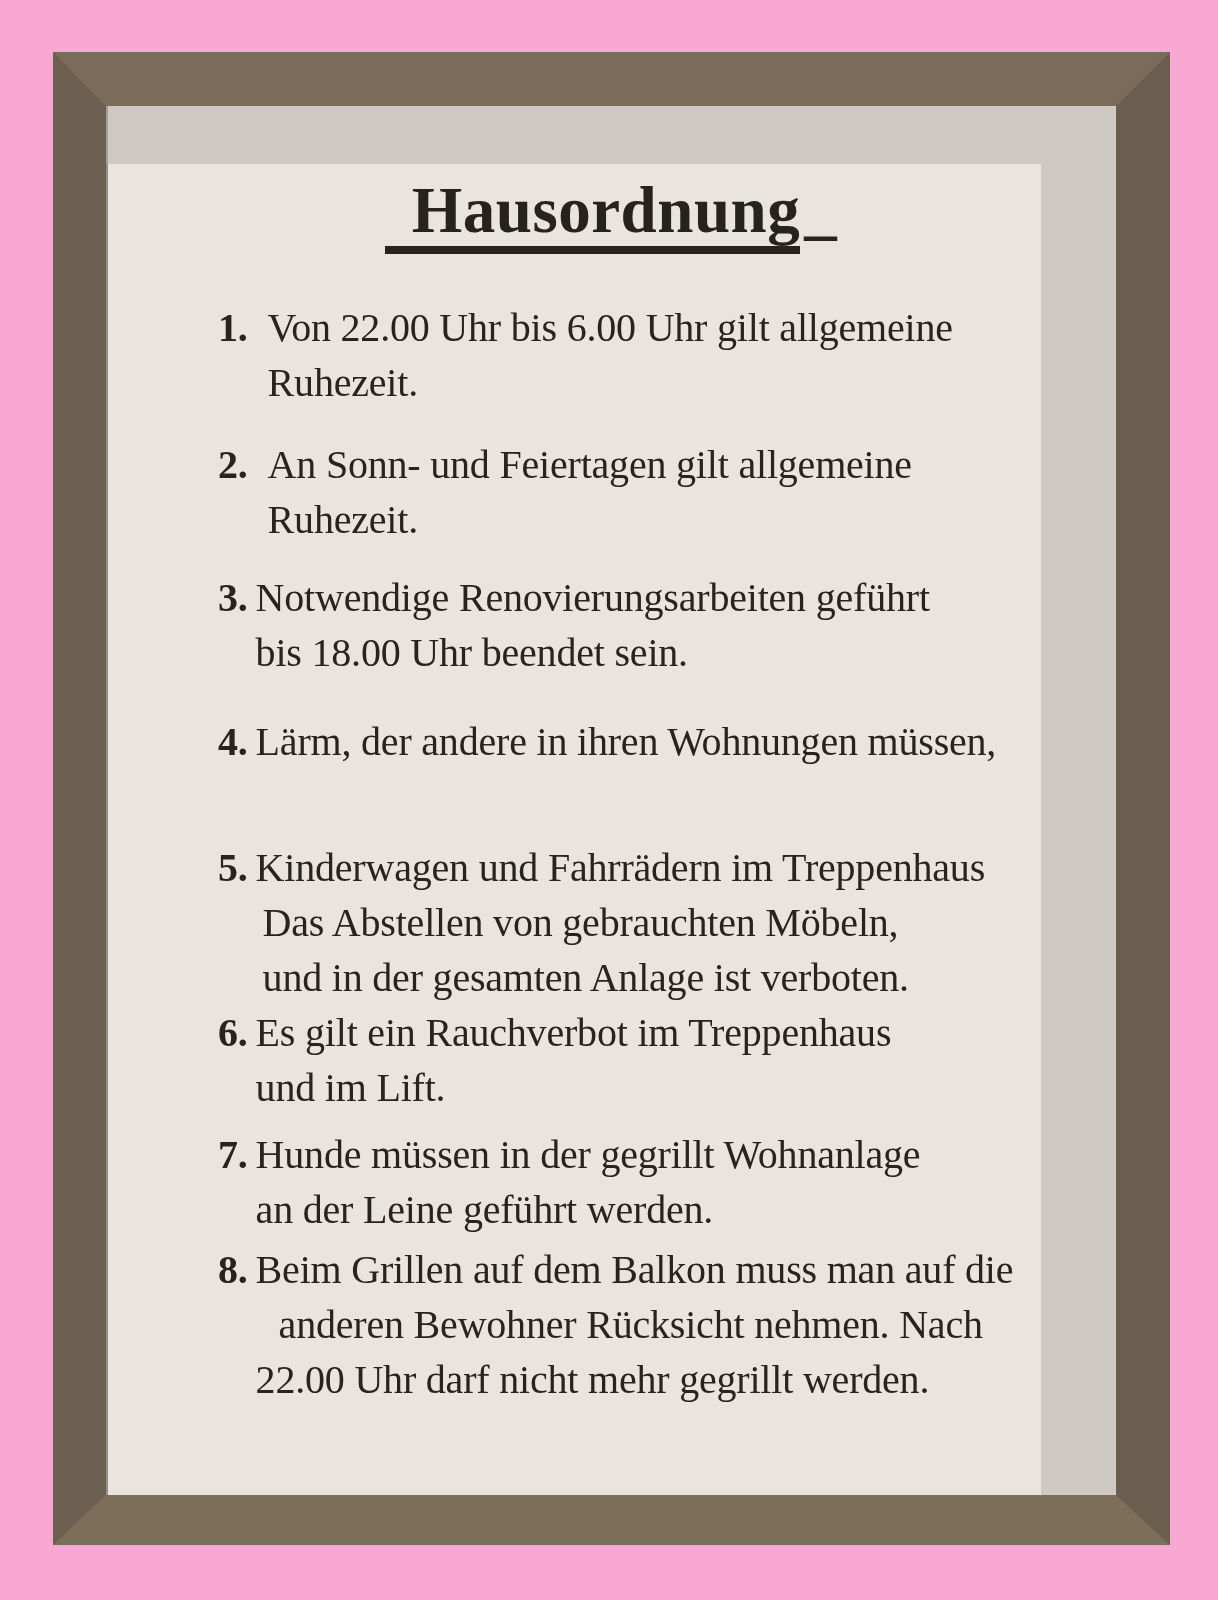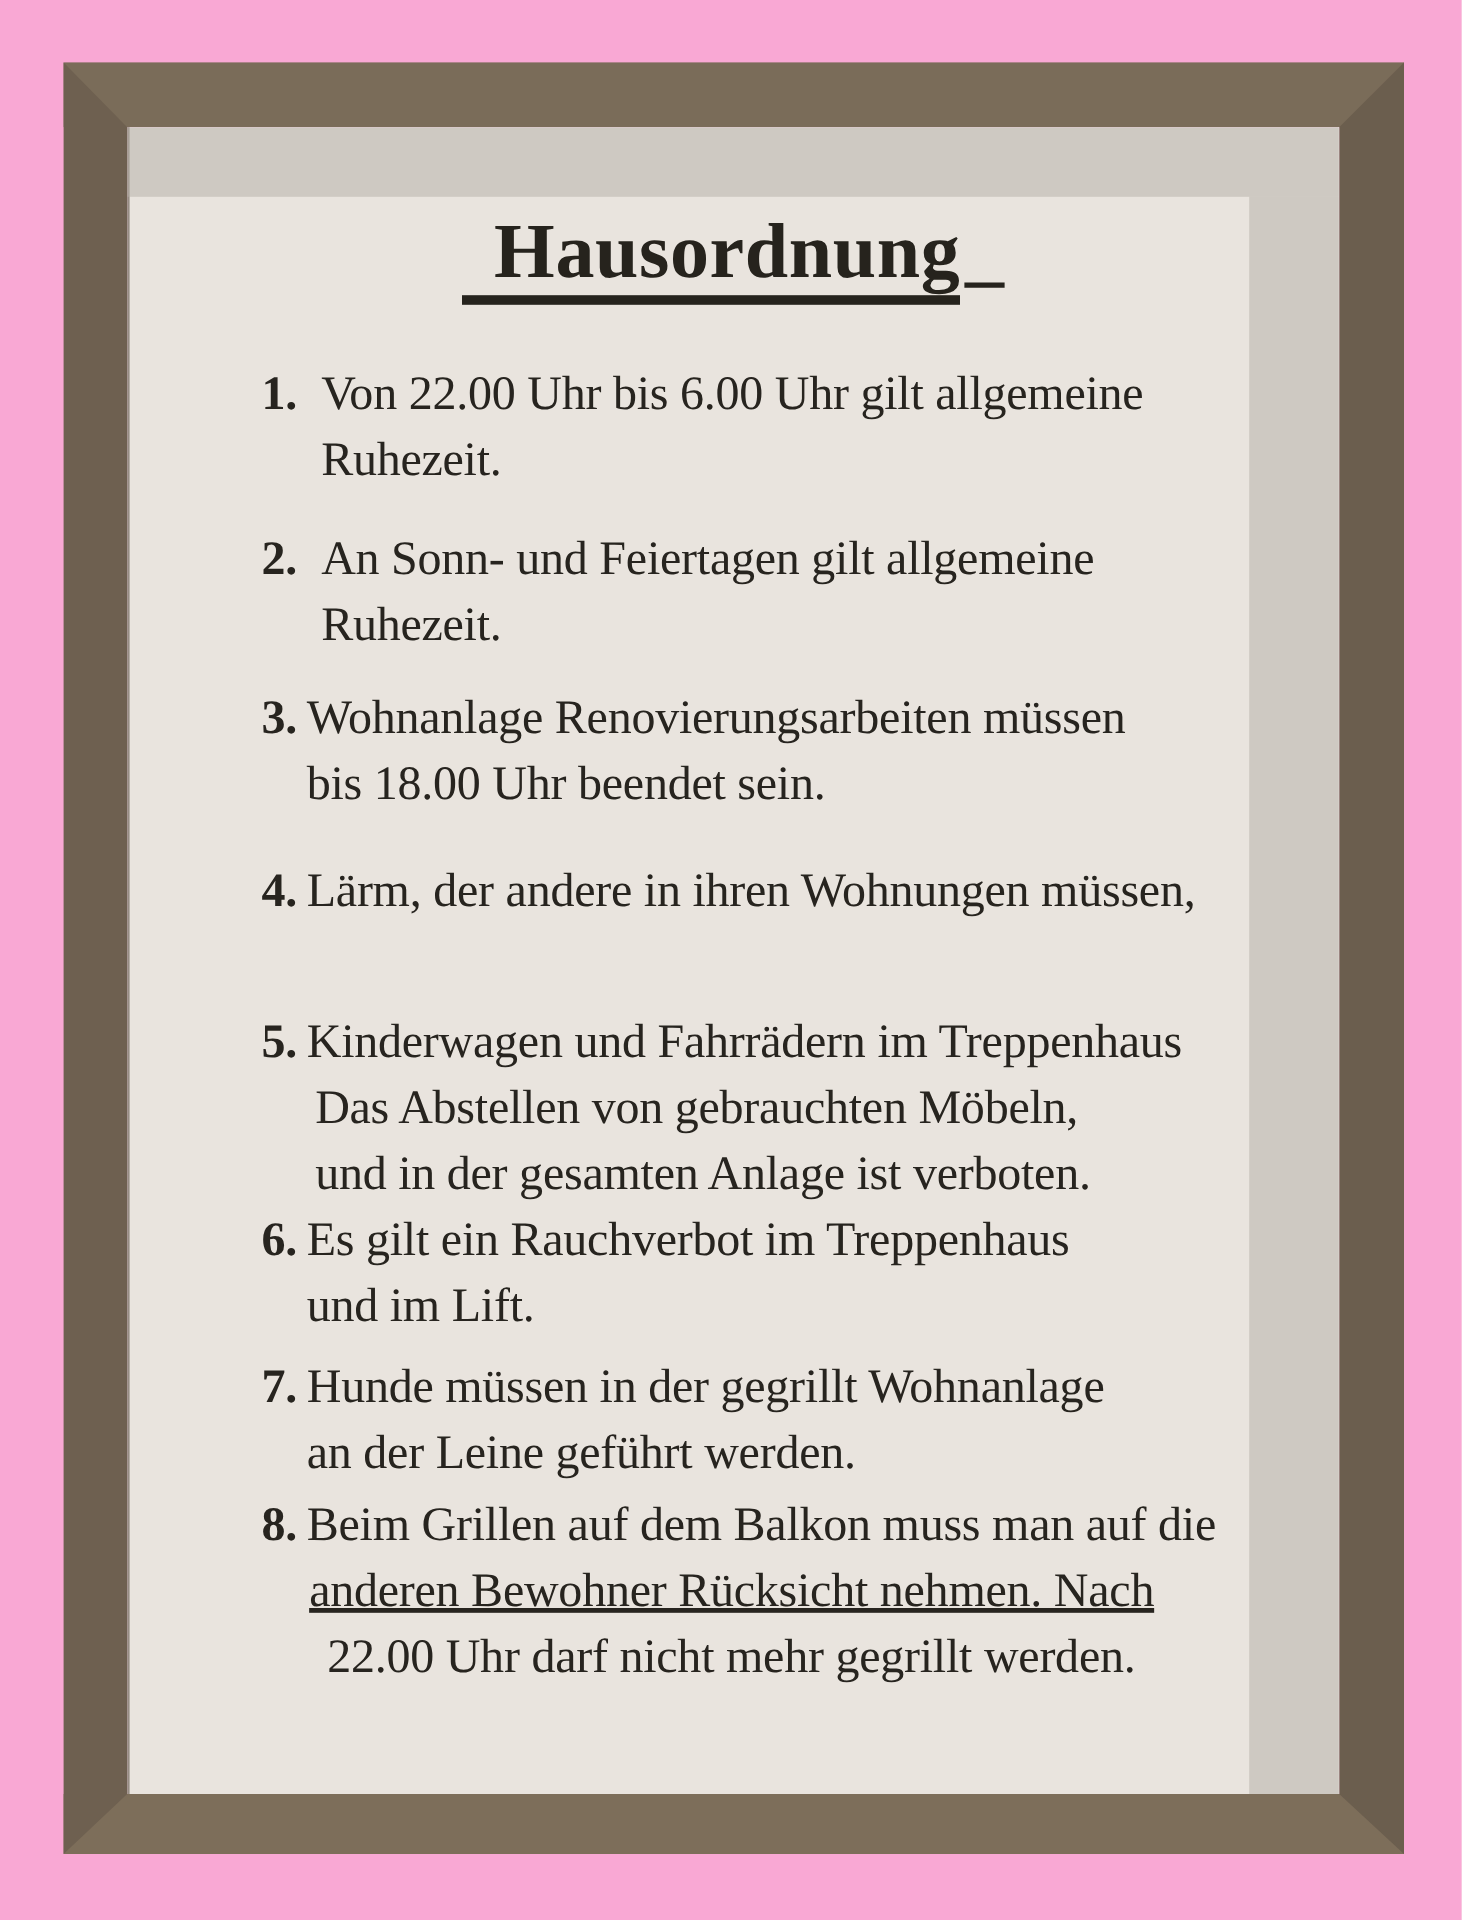--- a/index.html
+++ b/index.html
@@ -77,22 +77,22 @@
 
   .i1 { top: 194px; }
   .i2 { top: 331px; }
   .i3 { top: 464px; }
   .i4 { top: 608px; }
   .i5 { top: 734px; }
   .i6 { top: 899px; }
   .i7 { top: 1021px; }
   .i8 { top: 1136px; }
   .i5 .line:nth-child(2), .i5 .line:nth-child(3) { margin-left: 7px; }
-  .i8 .line:nth-child(2) { margin-left: 2px; text-decoration: underline; }
-  .i8 .line:nth-child(3) { margin-left: 17px; }
+  .i8 .line:nth-child(2) { margin-left: 23px; }
+  .i8 .line:nth-child(3) { }
 </style>
 </head>
 <body>
 
 <div id="screen">
   <div class="bevel">
     <div class="paper">
 
       <div class="content">
 
@@ -112,21 +112,21 @@
           <span class="num">2.</span>
           <span class="lines">
             <div class="line">An Sonn- und Feiertagen gilt allgemeine</div>
             <div class="line">Ruhezeit.</div>
           </span>
         </div>
 
         <div class="rule i3">
           <span class="num">3.</span>
           <span class="lines">
-            <div class="line">Wohnanlage Renovierungsarbeiten müssen</div>
+            <div class="line">Notwendige Renovierungsarbeiten geführt</div>
             <div class="line">bis 18.00 Uhr beendet sein.</div>
           </span>
         </div>
 
         <div class="rule i4">
           <span class="num">4.</span>
           <span class="lines">
             <div class="line">Lärm, der andere in ihren Wohnungen müssen,</div>
           </span>
         </div>

